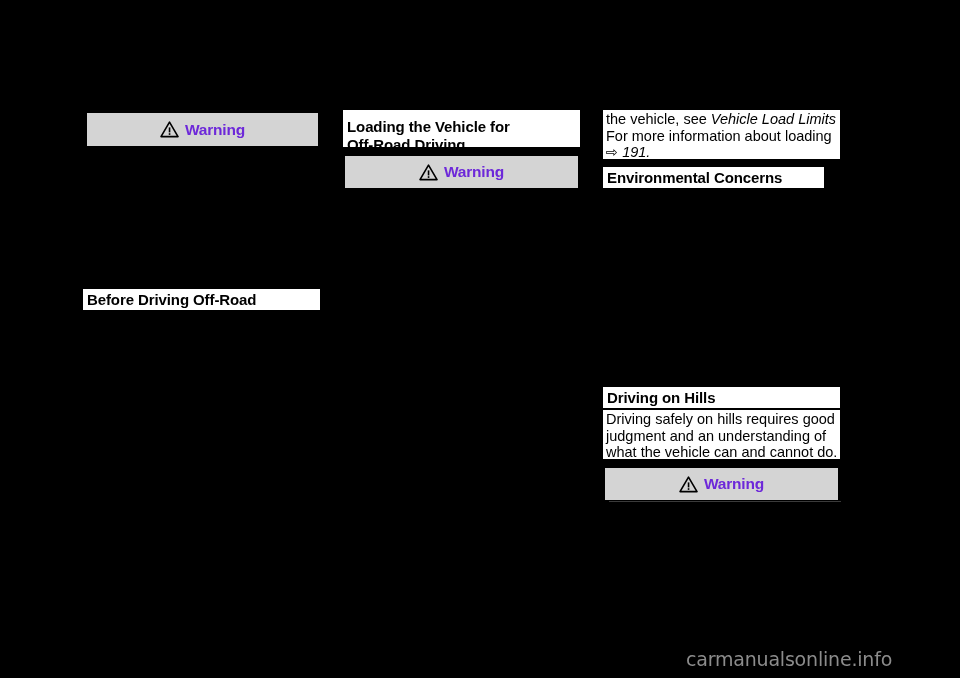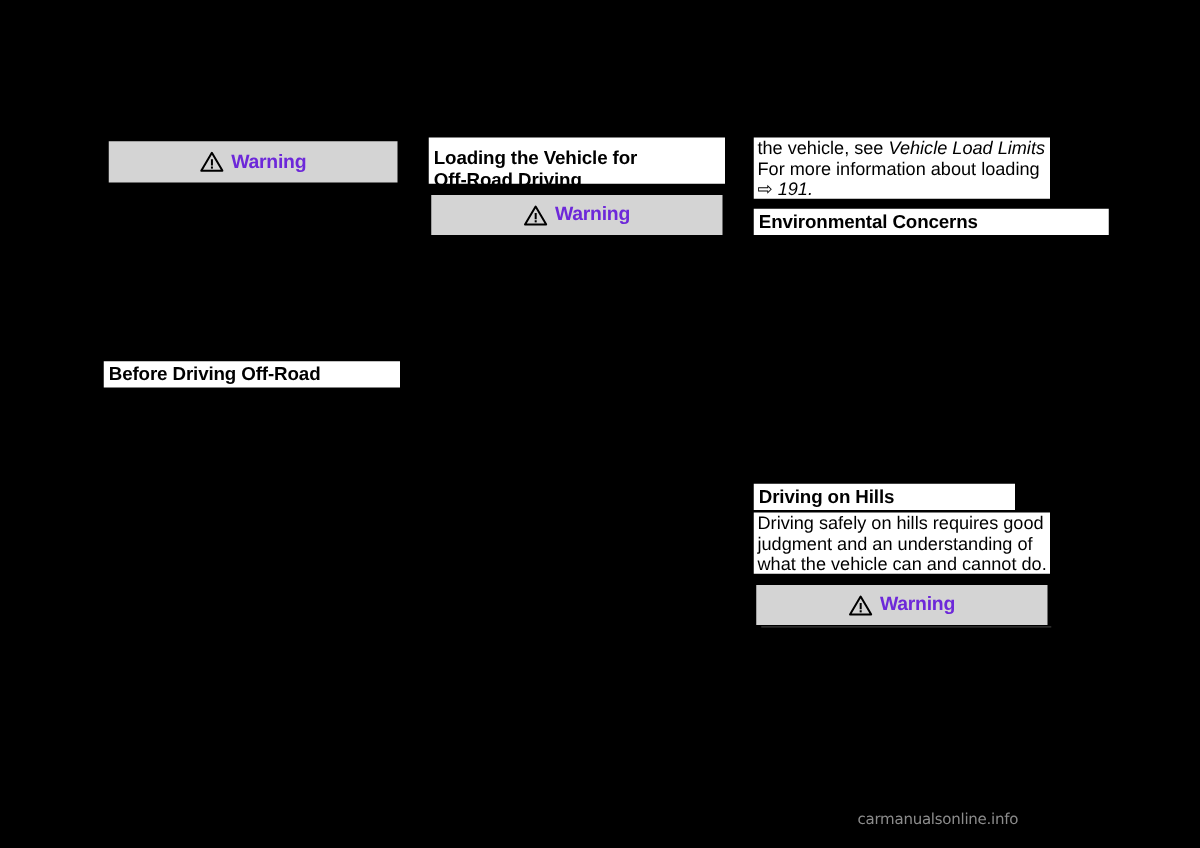--- a/index.html
+++ b/index.html
@@ -83,21 +83,21 @@
   .hairline {
     position: absolute;
     background: #3a3a3a;
     height: 1px;
   }
 
   
   .watermark {
     position: absolute;
     color: #8c8c8c;
-    font-size: 12px;
+    font-size: 19px;
     letter-spacing: -0.2px;
     font-family: "DejaVu Sans", sans-serif;
     white-space: nowrap;
   }
 
   .arrow-glyph { font-family: "DejaVu Sans", sans-serif; font-style: normal; }
 </style>
 </head>
 <body>
 
@@ -131,23 +131,23 @@
     </span>
     <span class="wlabel">Warning</span>
   </div>
 
   <div class="blk body-text" style="left:603px; top:110px; width:237px; height:49px;">
     <div><span>the vehicle, see </span><i>Vehicle Load Limits</i></div>
     <div>For more information about loading</div>
     <div><span class="arrow-glyph">⇨</span><i style="margin-left:4px;">191.</i></div>
   </div>
 
-  <div class="blk section-head" style="left:603px; top:167px; width:284px; height:21px;">Environmental Concerns</div>
+  <div class="blk section-head" style="left:603px; top:167px; width:221px; height:21px;">Environmental Concerns</div>
 
-  <div class="blk section-head" style="left:603px; top:387px; width:209px; height:21px;">Driving on Hills</div>
+  <div class="blk section-head" style="left:603px; top:387px; width:237px; height:21px;">Driving on Hills</div>
 
   <div class="blk body-text" style="left:603px; top:410px; width:237px; height:49px;">
     <div>Driving safely on hills requires good</div>
     <div>judgment and an understanding of</div>
     <div>what the vehicle can and cannot do.</div>
   </div>
 
   <div class="blk warning-box" style="left:605px; top:468px; width:233px; height:32px;">
     <span class="wtri">
       <svg width="19" height="17" viewBox="0 0 19 17" xmlns="http://www.w3.org/2000/svg">

